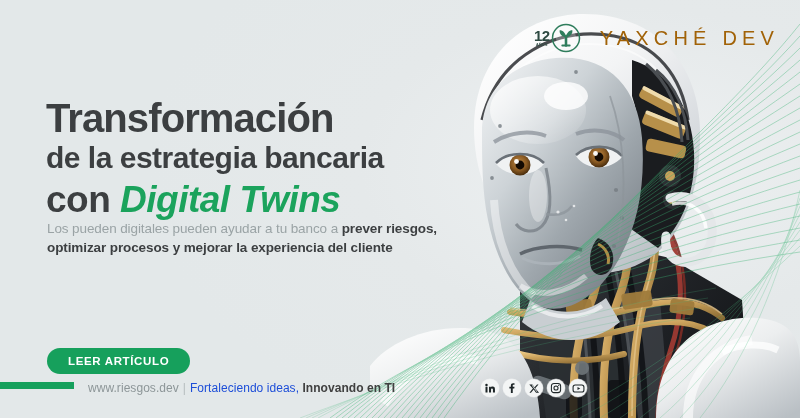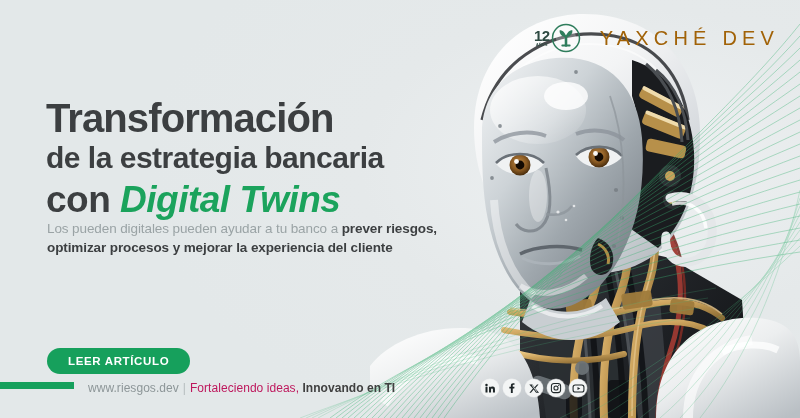--- a/index.html
+++ b/index.html
@@ -186,21 +186,21 @@
   .footer-text {
     position: absolute;
     left: 88px;
     top: 381px;
     font-size: 12px;
     color: #8d9698;
     letter-spacing: 0.05px;
     white-space: nowrap;
   }
   .footer-text .sep { color: #b6bdbf; margin: 0 4px; }
-  .footer-text .tag { color: #be185d; }
+  .footer-text .tag { color: #1d4ed8; }
   .footer-text .tag-strong { color: #404040; font-weight: 700; }
 
   
   .socials {
     position: absolute;
     left: 481px;
     top: 379px;
     display: flex;
     gap: 4px;
     align-items: center;

